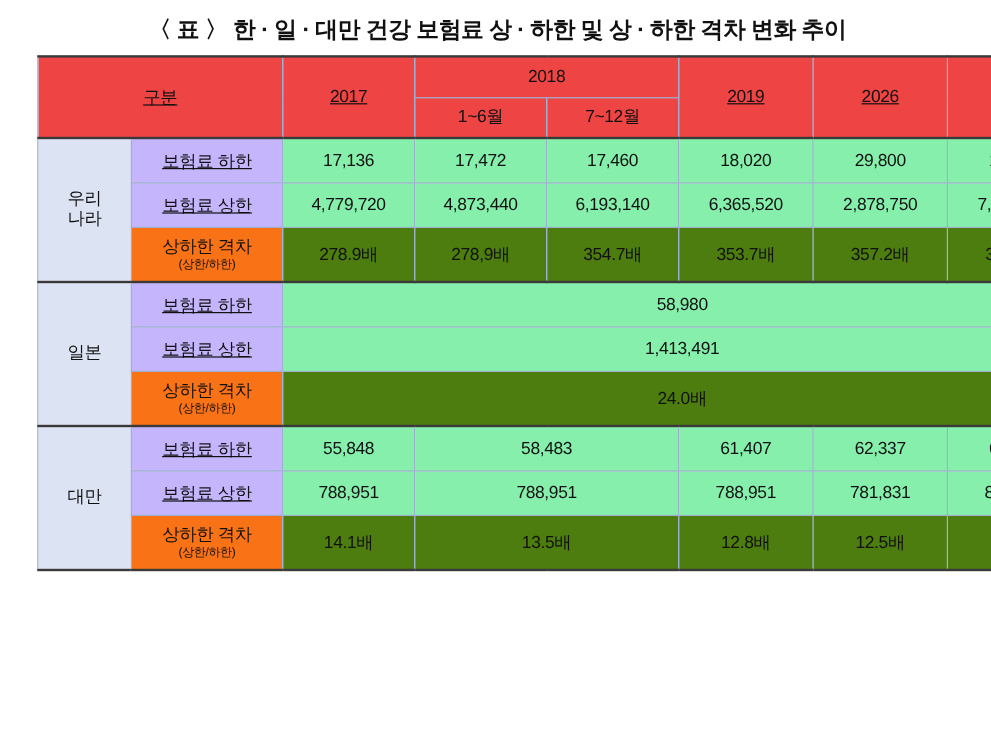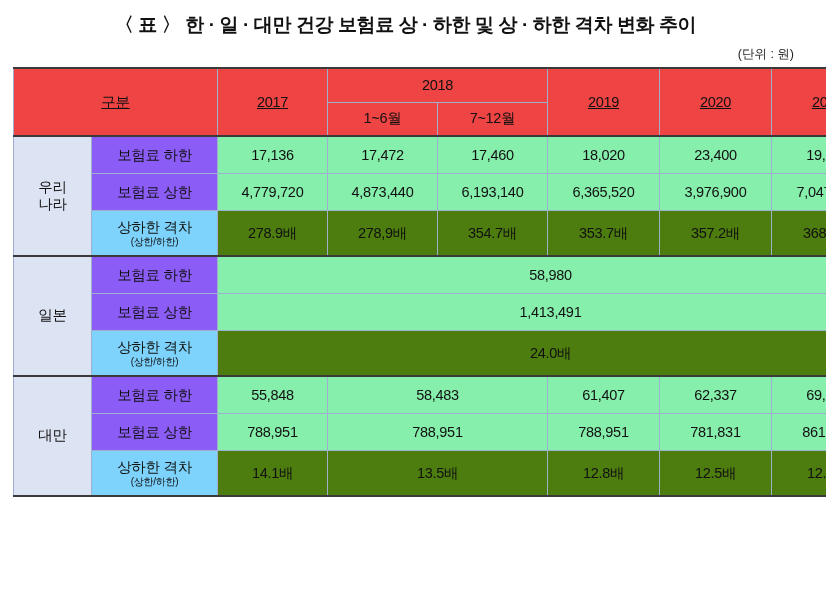--- a/index.html
+++ b/index.html
@@ -12,21 +12,21 @@
     height: 608px;
     font-family: "Liberation Sans", sans-serif;
     color: #1a1a1a;
     position: relative;
     overflow: hidden;
   }
   .page {
     width: 826px;
     height: 468px;
     box-sizing: border-box;
-    padding: 6px 28px 0 13px;
+    padding: 6px 28px 0 31px;
   }
   .title {
     text-align: center;
     font-size: 19px;
     font-weight: bold;
     letter-spacing: -0.4px;
     color: #111111;
     margin: 6px 0 8px 0;
     white-space: nowrap;
   }
@@ -61,26 +61,27 @@
   .hdr-cell {
     background: #ef4444;
     font-weight: bold;
     height: 30px;
   }
   .hdr-tall {
     height: 66px;
     text-decoration: underline;
   }
   .sub-label {
-    background: #8b5cf6;
+    background: #c4b5fd;
     font-size: 14px;
     height: 36px;
+    text-decoration: underline;
   }
   .gap-label {
-    background: #7dd3fc;
+    background: #f97316;
     color: #c0392b;
     font-weight: bold;
     font-size: 13.5px;
     line-height: 1.15;
     height: 44px;
   }
   .gap-val {
     background: #4d7c0f;
     font-weight: bold;
     font-size: 15px;
@@ -107,71 +108,70 @@
     margin-top: 28px;
   }
 </style>
 </head>
 <body>
 
 <div class="page">
 
   <div class="title">〈 표 〉 한 · 일 · 대만 건강 보험료 상 · 하한 및 상 · 하한 격차 변화 추이</div>
 
-  <div class="unit-row">(단위 : 원)</div>
 
   <table class="tbl">
     <colgroup>
       <col style="width:78px">
       <col style="width:126px">
       <col style="width:110px">
       <col style="width:110px">
       <col style="width:110px">
       <col style="width:112px">
       <col style="width:112px">
       <col style="width:112px">
     </colgroup>
 
     <thead>
       <tr>
         <th class="hdr-cell hdr-tall" colspan="2" rowspan="2">구분</th>
         <th class="hdr-cell hdr-tall" rowspan="2">2017</th>
         <th class="hdr-cell" colspan="2">2018</th>
         <th class="hdr-cell hdr-tall" rowspan="2">2019</th>
-        <th class="hdr-cell hdr-tall" rowspan="2">2020</th>
+        <th class="hdr-cell hdr-tall" rowspan="2">2026</th>
         <th class="hdr-cell hdr-tall" rowspan="2">2021</th>
       </tr>
       <tr>
         <th class="hdr-cell">1~6월</th>
         <th class="hdr-cell">7~12월</th>
       </tr>
     </thead>
 
     <tbody>
 
       <tr>
         <td class="country-cell thick-top" rowspan="3">
           <span>우리</span><br>
           <span>나라</span>
         </td>
         <td class="sub-label thick-top">보험료 하한</td>
         <td class="num thick-top">17,136</td>
         <td class="num thick-top">17,472</td>
         <td class="num thick-top">17,460</td>
         <td class="num thick-top">18,020</td>
-        <td class="num thick-top">23,400</td>
+        <td class="num thick-top">29,800</td>
         <td class="num thick-top">19,140</td>
       </tr>
       <tr>
         <td class="sub-label">보험료 상한</td>
         <td class="num">4,779,720</td>
         <td class="num">4,873,440</td>
         <td class="num">6,193,140</td>
         <td class="num">6,365,520</td>
-        <td class="num">3,976,900</td>
+        <td class="num">2,878,750</td>
         <td class="num">7,047,900</td>
       </tr>
       <tr>
         <td class="gap-label">
           <span>상하한 격차</span><br>
           <span class="sublabel-small">(상한/하한)</span>
         </td>
         <td class="gap-val">278.9배</td>
         <td class="gap-val">278,9배</td>
         <td class="gap-val">354.7배</td>

